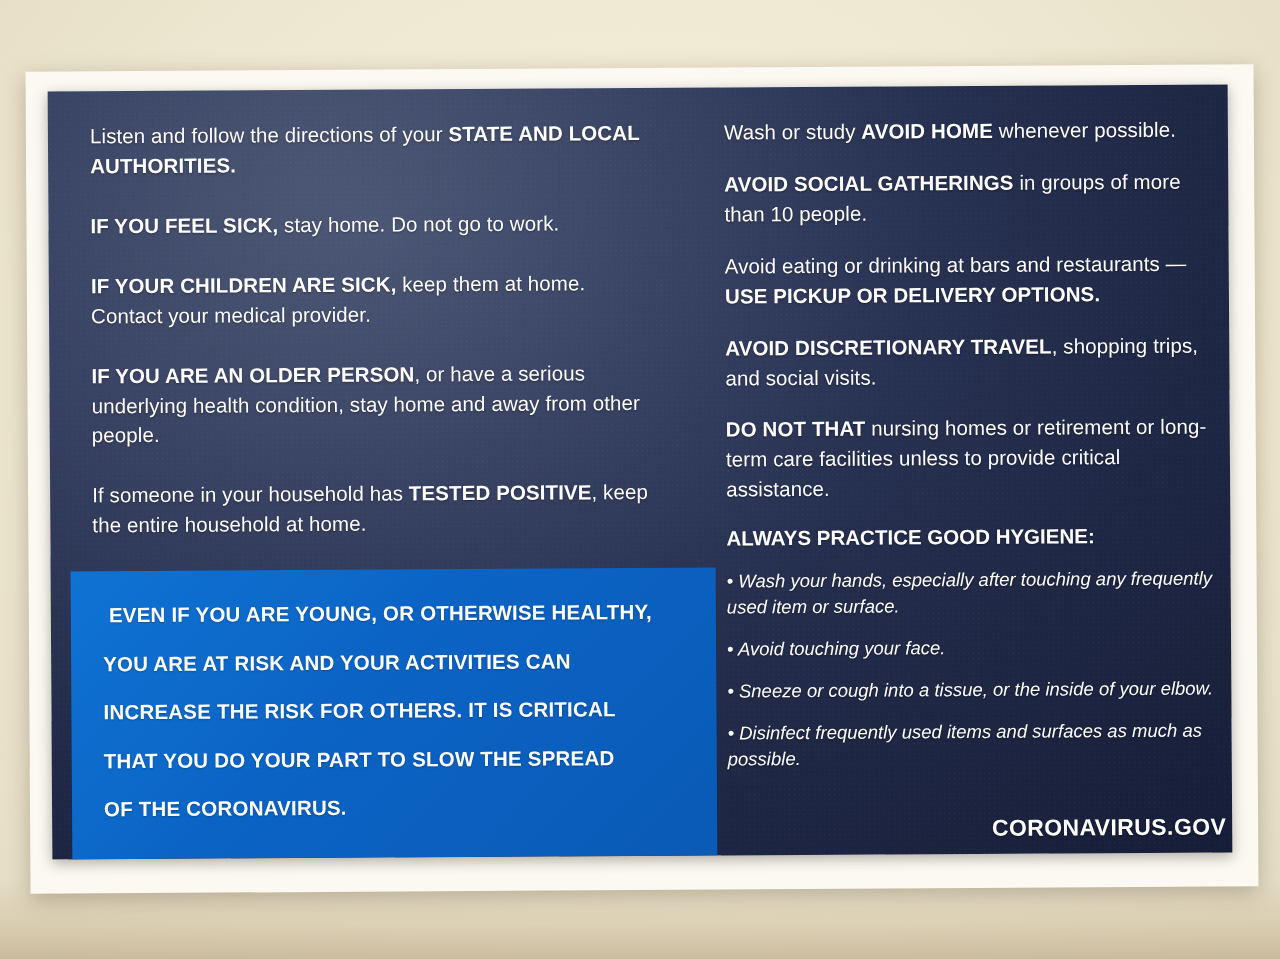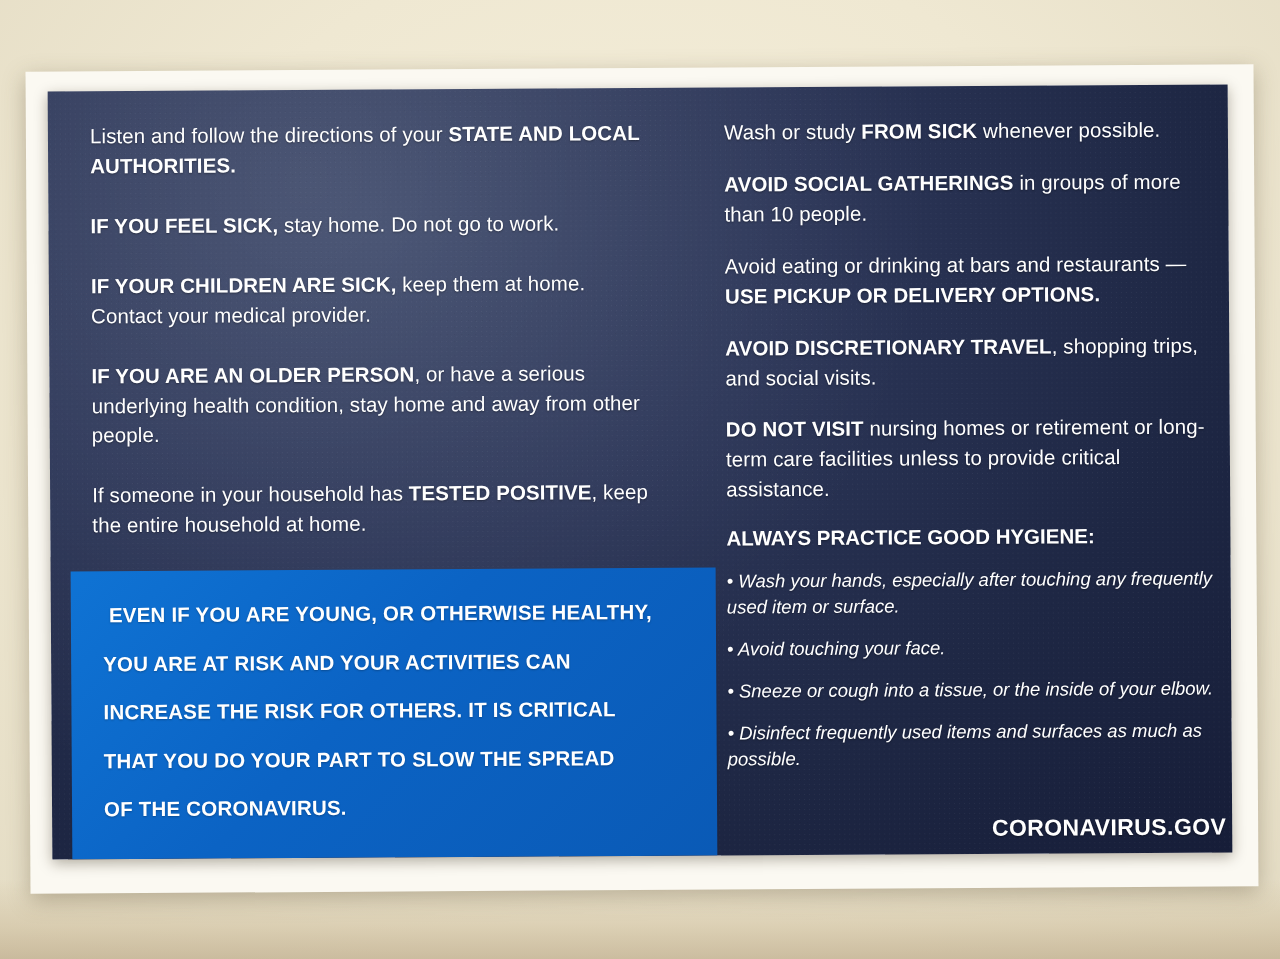--- a/index.html
+++ b/index.html
@@ -159,25 +159,25 @@
 
   <div class="col" id="col-left">
       <p class="para"><span>Listen and follow the directions of your </span><span class="b">STATE AND LOCAL AUTHORITIES.</span></p>
       <p class="para"><span class="b">IF YOU FEEL SICK,</span><span> stay home. Do not go to work.</span></p>
       <p class="para"><span class="b">IF YOUR CHILDREN ARE SICK,</span><span> keep them at home. Contact your medical provider.</span></p>
       <p class="para"><span class="b">IF YOU ARE AN OLDER PERSON</span><span>, or have a serious underlying health condition, stay home and away from other people.</span></p>
       <p class="para"><span>If someone in your household has </span><span class="b">TESTED POSITIVE</span><span>, keep the entire household at home.</span></p>
     </div>
 
   <div class="col" id="col-right">
-      <p class="para"><span>Wash or study </span><span class="b">FROM SICK</span><span> whenever possible.</span></p>
+      <p class="para"><span>Wash or study </span><span class="b">AVOID HOME</span><span> whenever possible.</span></p>
       <p class="para"><span class="b">AVOID SOCIAL GATHERINGS</span><span> in groups of more than 10 people.</span></p>
       <p class="para"><span>Avoid eating or drinking at bars and restaurants — </span><span class="b">USE PICKUP OR DELIVERY OPTIONS.</span></p>
       <p class="para"><span class="b">AVOID DISCRETIONARY TRAVEL</span><span>, shopping trips, and social visits.</span></p>
-      <p class="para"><span class="b">DO NOT VISIT</span><span> nursing homes or retirement or long-term care facilities unless to provide critical assistance.</span></p>
+      <p class="para"><span class="b">DO NOT THAT</span><span> nursing homes or retirement or long-term care facilities unless to provide critical assistance.</span></p>
       <div class="hygiene-head">ALWAYS PRACTICE GOOD HYGIENE:</div>
       <div class="bullet">• Wash your hands, especially after touching any frequently used item or surface.</div>
       <div class="bullet">• Avoid touching your face.</div>
       <div class="bullet">• Sneeze or cough into a tissue, or the inside of your elbow.</div>
       <div class="bullet">• Disinfect frequently used items and surfaces as much as possible.</div>
     </div>
 
   <div id="callout">
     <div id="callout-inner">
         <div class="callout-line">EVEN IF YOU ARE YOUNG, OR OTHERWISE HEALTHY,</div>

